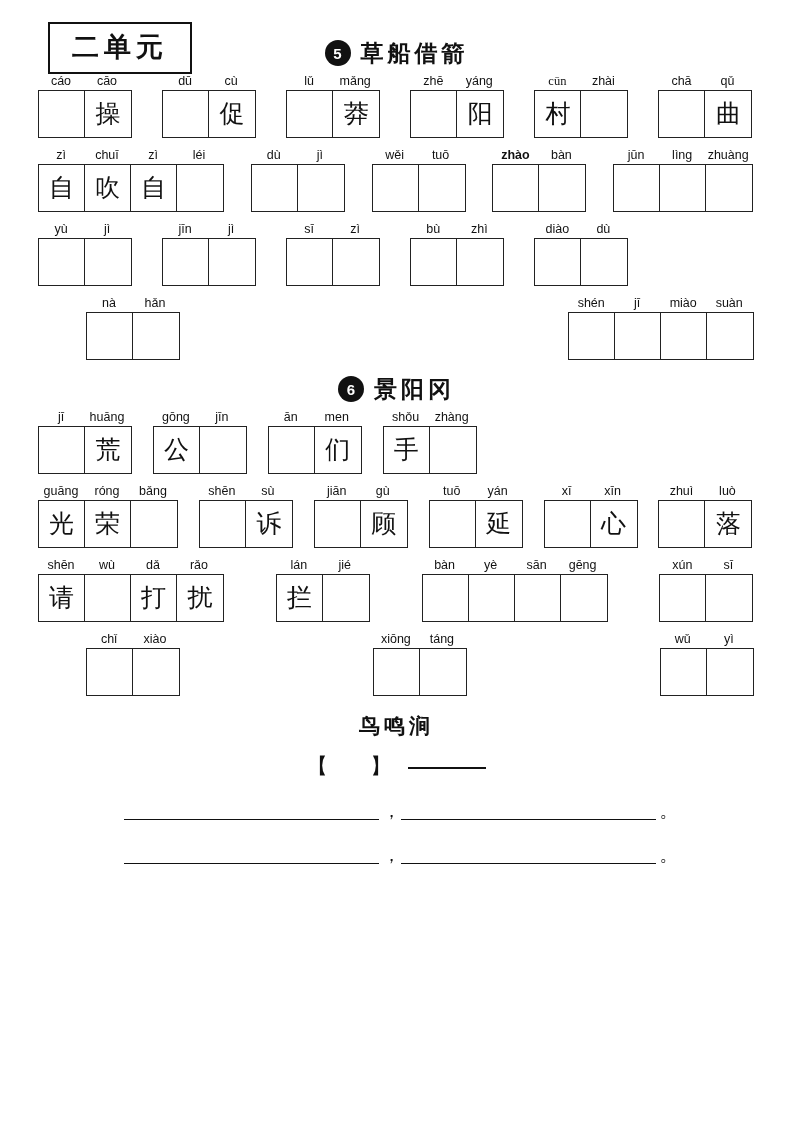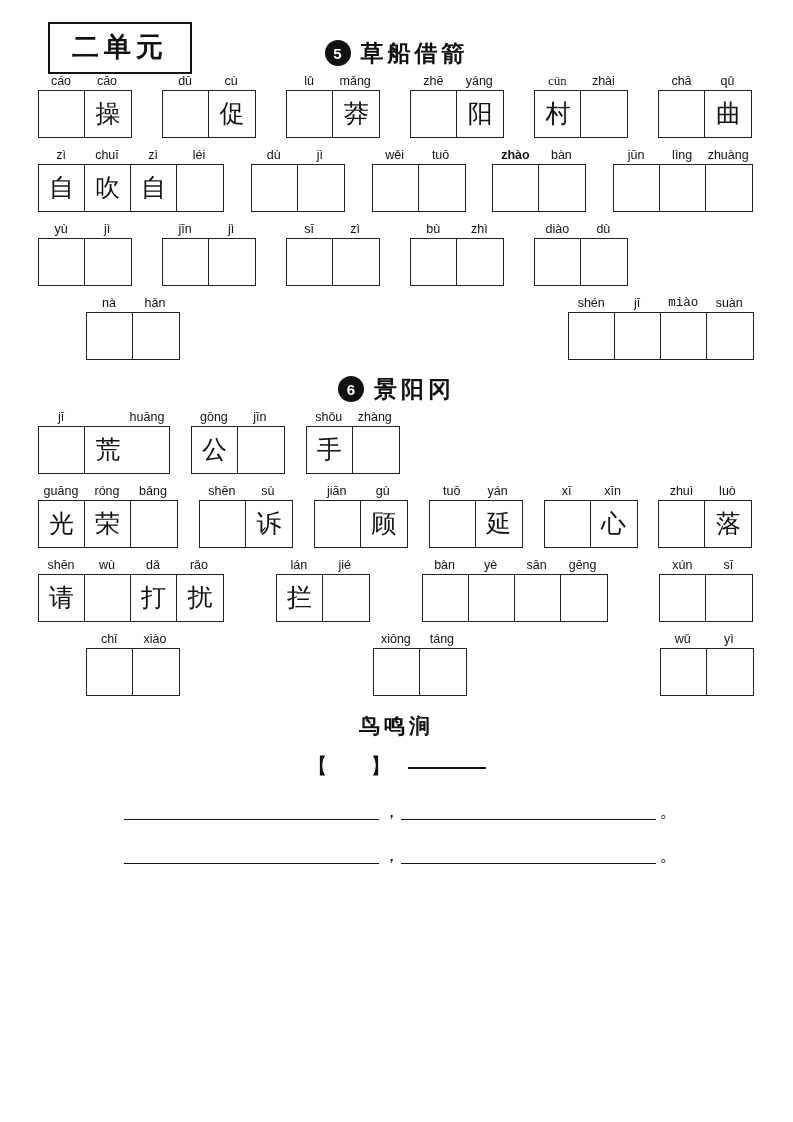--- a/index.html
+++ b/index.html
@@ -346,21 +346,21 @@
           </div>
           <div class="boxes">
             <div class="cell"></div>
             <div class="cell"></div>
           </div>
         </div>
         <div class="word">
           <div class="pinyin-line">
             <div class="pinyin" style="width: 46px;">shén</div>
             <div class="pinyin" style="width: 46px;">jī</div>
-            <div class="pinyin" style="width: 46px; font-family: Liberation Mono, monospace;">miào</div>
+            <div class="pinyin" style="width: 46px;">miào</div>
             <div class="pinyin" style="width: 46px;">suàn</div>
           </div>
           <div class="boxes">
             <div class="cell"></div>
             <div class="cell"></div>
             <div class="cell"></div>
             <div class="cell"></div>
           </div>
         </div>
       </div>
@@ -370,35 +370,45 @@
   <div class="lesson-head" style="margin-top:14px;">
     <div class="lesson-num">6</div>
     <div class="lesson-title">景阳冈</div>
   </div>
 
   <div id="lesson6-rows">
       <div class="row">
         <div class="word" style="margin-right: 20.9px;">
           <div class="pinyin-line">
             <div class="pinyin" style="width: 46px;">jī</div>
-            <div class="pinyin" style="width: 46px; margin-left: 40px;">huāng</div>
+            <div class="pinyin" style="width: 46px;">huāng</div>
           </div>
           <div class="boxes">
             <div class="cell"></div>
             <div class="cell">荒</div>
           </div>
         </div>
         <div class="word" style="margin-right: 20.9px;">
           <div class="pinyin-line">
             <div class="pinyin" style="width: 46px;">gōng</div>
             <div class="pinyin" style="width: 46px;">jīn</div>
           </div>
           <div class="boxes">
             <div class="cell">公</div>
             <div class="cell"></div>
+          </div>
+        </div>
+        <div class="word" style="margin-right: 20.9px;">
+          <div class="pinyin-line">
+            <div class="pinyin" style="width: 46px;">ān</div>
+            <div class="pinyin" style="width: 46px;">men</div>
+          </div>
+          <div class="boxes">
+            <div class="cell"></div>
+            <div class="cell">们</div>
           </div>
         </div>
         <div class="word">
           <div class="pinyin-line">
             <div class="pinyin" style="width: 46px;">shǒu</div>
             <div class="pinyin" style="width: 46px;">zhàng</div>
           </div>
           <div class="boxes">
             <div class="cell">手</div>
             <div class="cell"></div>

